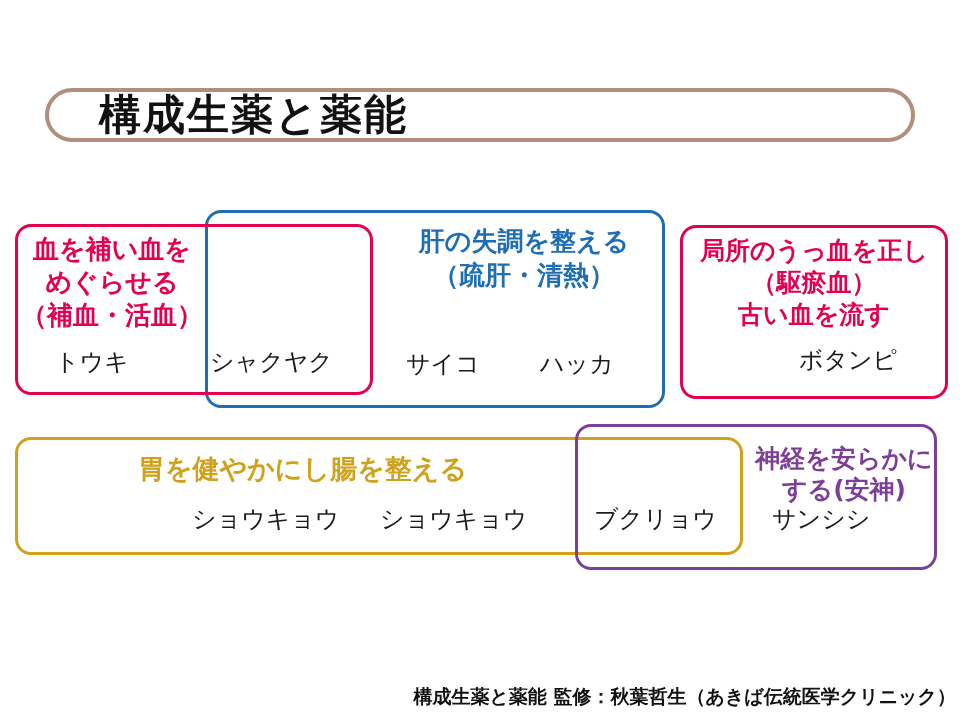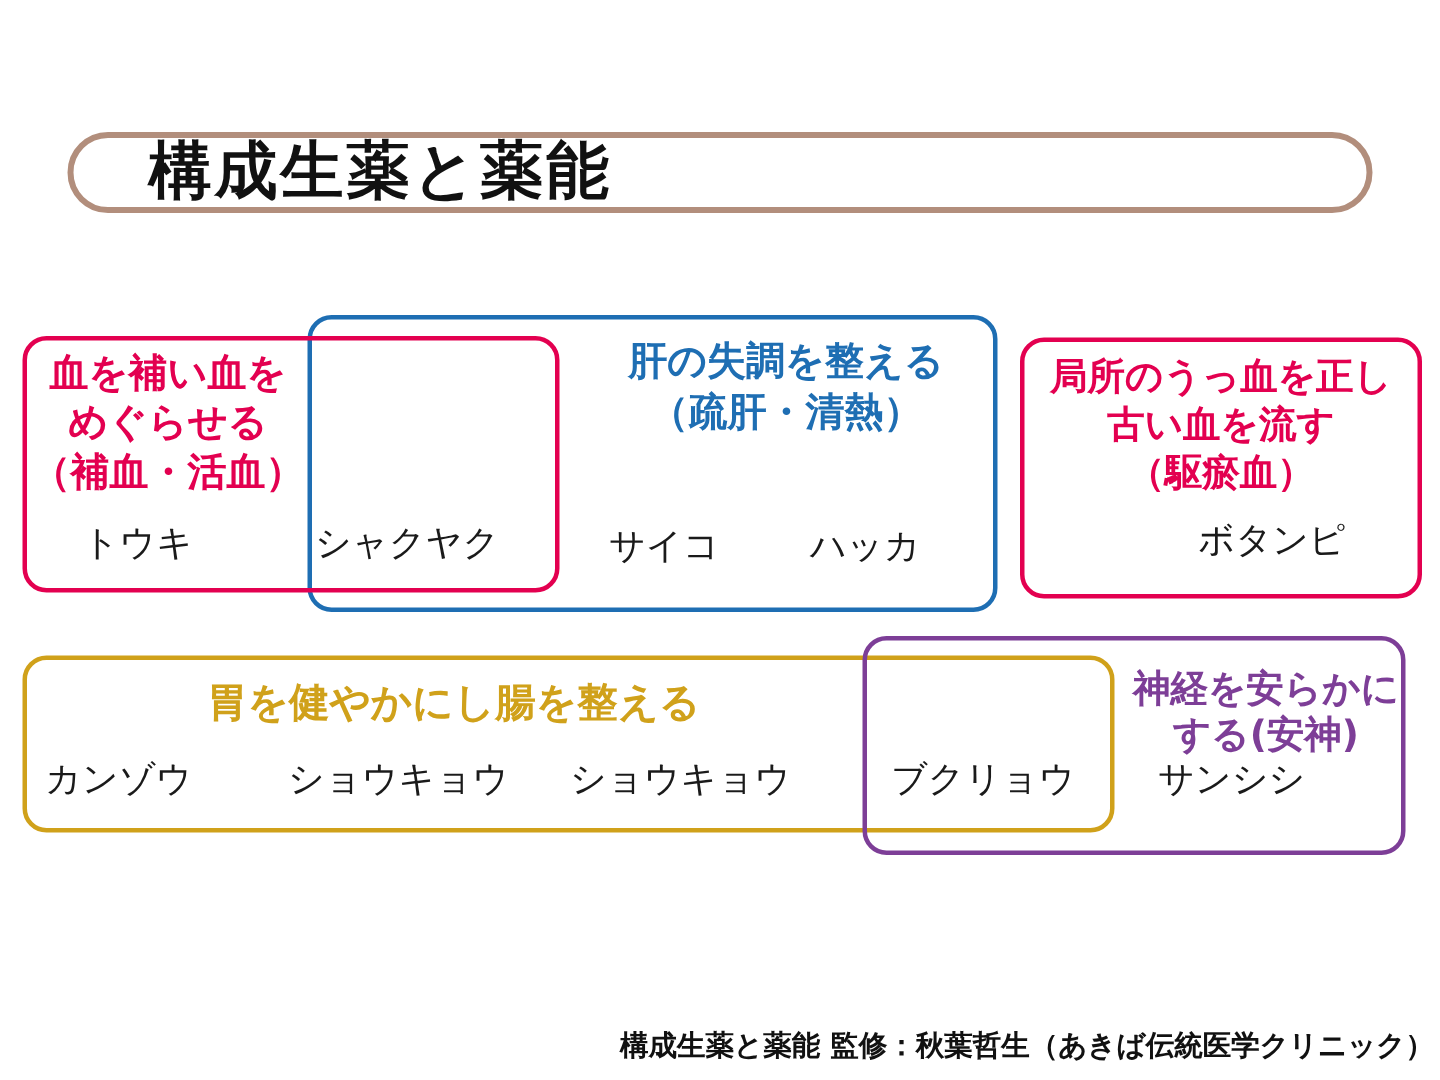--- a/index.html
+++ b/index.html
@@ -76,39 +76,38 @@
     <div>（補血・活血）</div>
   </div>
 
   <div class="desc desc-liver">
     <div>肝の失調を整える</div>
     <div>（疏肝・清熱）</div>
   </div>
 
   <div class="desc desc-stasis">
     <div>局所のうっ血を正し</div>
+    <div>（駆瘀血）</div>
     <div>古い血を流す</div>
-    <div>（駆瘀血）</div>
   </div>
 
   <div class="desc desc-stomach">
     <div>胃を健やかにし腸を整える</div>
   </div>
 
   <div class="desc desc-nerves">
     <div>神経を安らかに</div>
     <div>する(安神)</div>
   </div>
 
   <div class="herb herb-touki">トウキ</div>
   <div class="herb herb-shakuyaku">シャクヤク</div>
   <div class="herb herb-saiko">サイコ</div>
   <div class="herb herb-hakka">ハッカ</div>
   <div class="herb herb-botanpi">ボタンピ</div>
-  <div class="herb herb-kanzou">カンゾウ</div>
   <div class="herb herb-soujutsu">ショウキョウ</div>
   <div class="herb herb-bukuryou">ブクリョウ</div>
   <div class="herb herb-shoukyou">ショウキョウ</div>
   <div class="herb herb-sanshishi">サンシシ</div>
 
   <div class="caption">構成生薬と薬能 監修：秋葉哲生（あきば伝統医学クリニック）</div>
 
 </div>
 
 </body></html>

